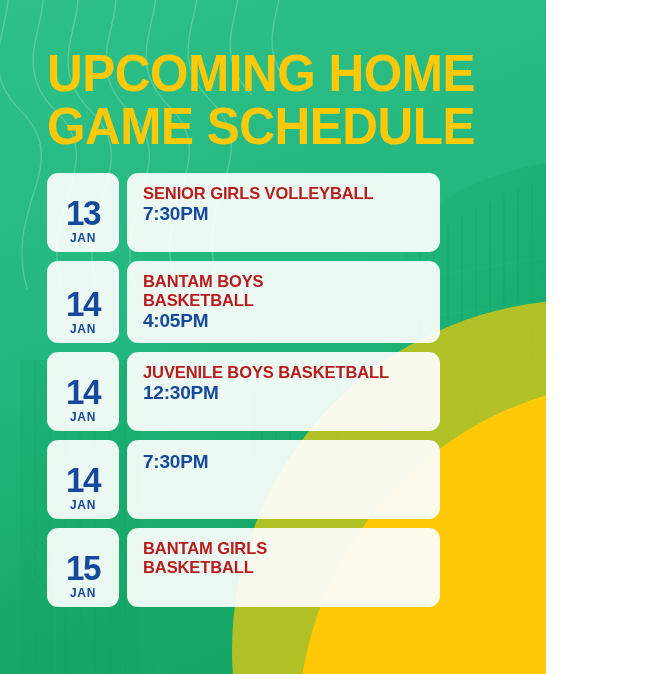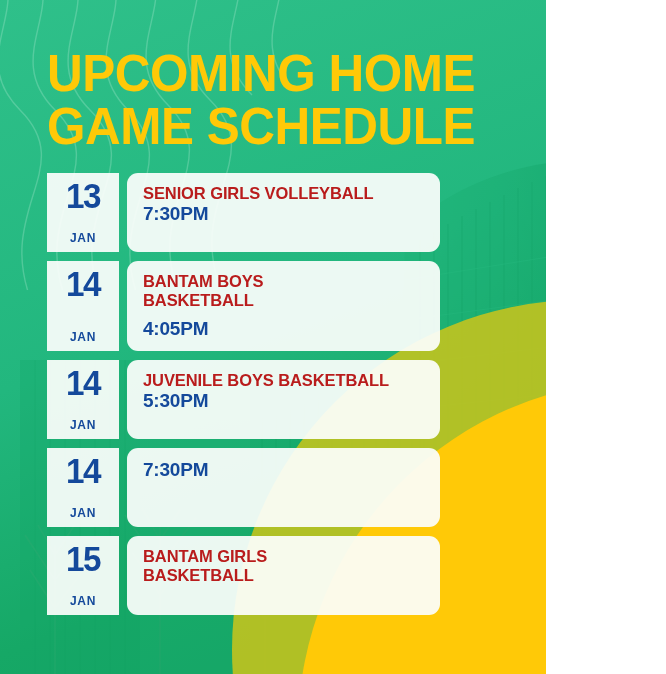--- a/index.html
+++ b/index.html
@@ -130,25 +130,25 @@
     display: flex;
     align-items: stretch;
     gap: 8px;
     margin-bottom: 9px;
   }
 
   .date-card {
     width: 72px;
     flex: 0 0 72px;
     background: rgba(252, 254, 252, 0.93);
-    border-radius: 0;
+    border-radius: 11px;
     display: flex;
     flex-direction: column;
     align-items: center;
-    justify-content: space-between;
+    justify-content: flex-end;
     padding: 6px 0 7px 0;
     box-sizing: border-box;
   }
   .date-day {
     color: #14499B;
     font-weight: bold;
     font-size: 35px;
     line-height: 34px;
     letter-spacing: -1.5px;
     transform: scaleX(0.95);
@@ -185,21 +185,21 @@
     color: #14499B;
     font-weight: bold;
     font-size: 19px;
     line-height: 22px;
     letter-spacing: -0.2px;
     margin-top: 0px;
   }
 
   
   .h-two  { min-height: 79px; }
-  .h-three{ min-height: 79px; gap: 8px; }
+  .h-three{ min-height: 79px; }
 </style>
 </head>
 <body>
 
 <div id="poster">
 
   <div class="bg-base"></div>
 
   <svg class="bg-waves" viewBox="0 0 420 330" preserveAspectRatio="none">
     <g fill="none" stroke="#BFEFDA" stroke-width="1.4">
@@ -341,21 +341,21 @@
         </div>
       </div>
 
       <div class="game-row">
         <div class="date-card">
           <div class="date-day">14</div>
           <div class="date-month">JAN</div>
         </div>
         <div class="info-card h-two">
           <div class="game-name">JUVENILE BOYS BASKETBALL</div>
-          <div class="game-time">5:30PM</div>
+          <div class="game-time">12:30PM</div>
         </div>
       </div>
 
       <div class="game-row">
         <div class="date-card">
           <div class="date-day">14</div>
           <div class="date-month">JAN</div>
         </div>
         <div class="info-card h-two">
           <div class="game-time">7:30PM</div>

